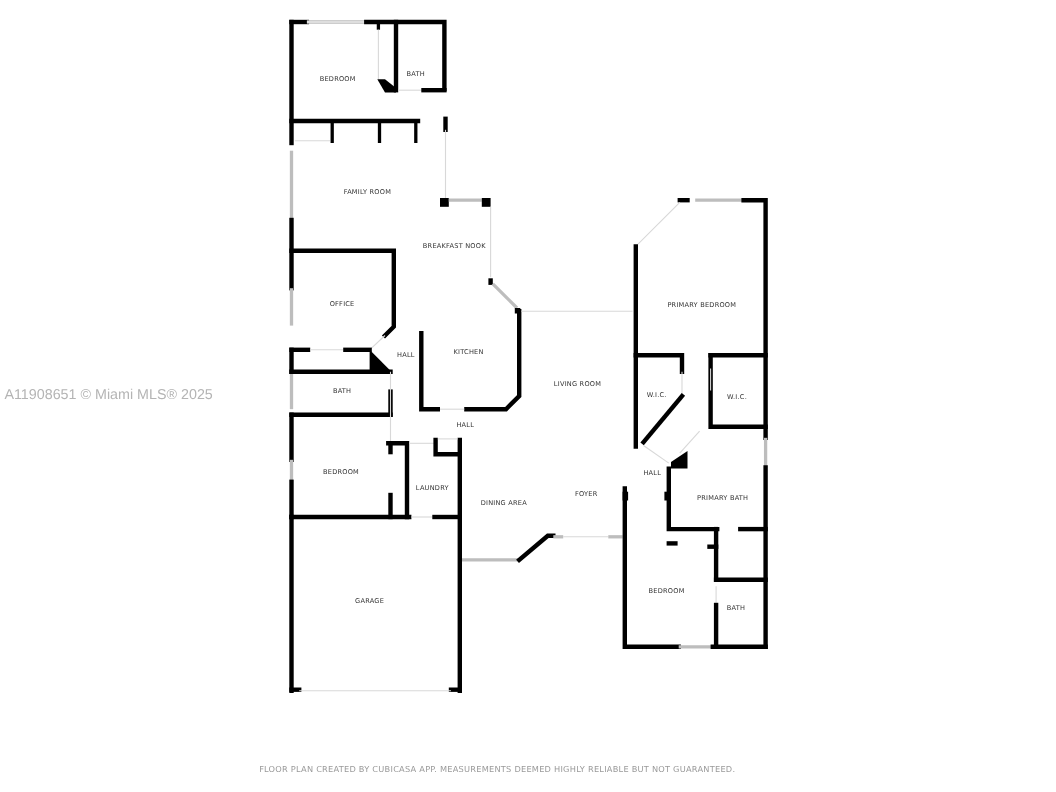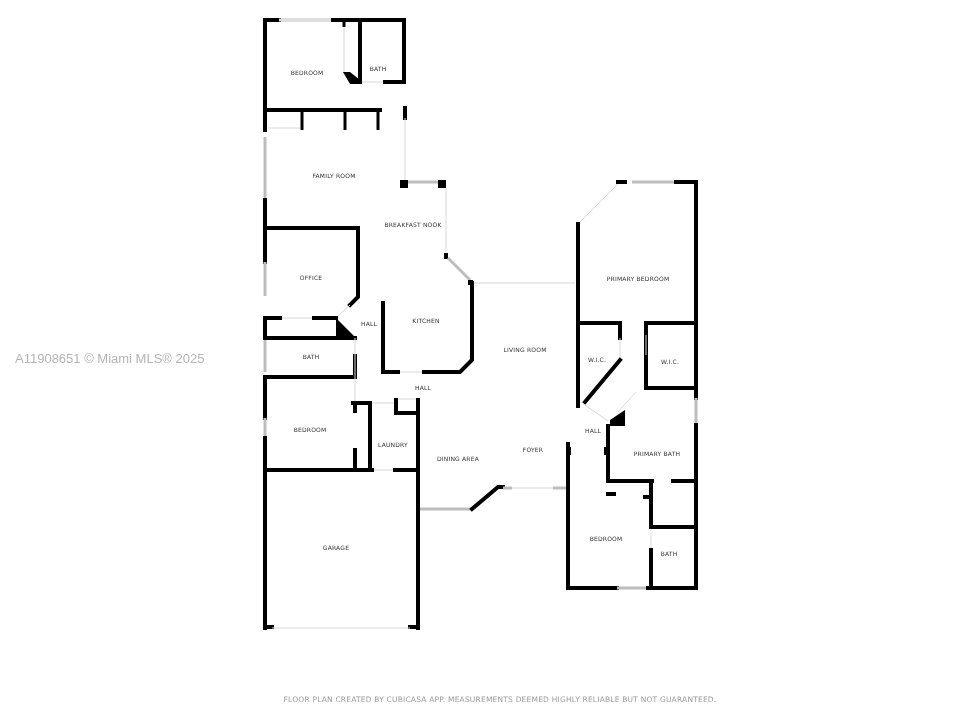--- a/index.html
+++ b/index.html
@@ -5,22 +5,22 @@
   html, body { margin: 0; padding: 0; background: #ffffff; }
   body { width: 960px; height: 720px; position: relative; overflow: hidden; font-family: "DejaVu Sans", sans-serif; }
   #plan { position: absolute; left: 0; top: 0; width: 960px; height: 720px; }
   .wall { stroke: #000; stroke-width: 4; fill: none; stroke-linecap: square; }
   .wall-thin { stroke: #000; stroke-width: 3; fill: none; }
   .win { stroke: #bdbdbd; stroke-width: 3; fill: none; }
   .win-inner { stroke: #fff; stroke-width: 1; fill: none; }
   .open { stroke: #d8d8d8; stroke-width: 1; fill: none; }
   .solid { fill: #000; }
   .label { position: absolute; font-size: 6px; color: #333; letter-spacing: 0.2px; white-space: nowrap; transform: translate(-50%, -50%); }
-  .watermark { position: absolute; left: 4px; top: 351px; font-size: 13px; color: #b4b4b4; font-family: "Liberation Sans", sans-serif; white-space: nowrap; margin-left: 11px; }
-  .footer { position: absolute; left: 500px; top: 695px; transform: translateX(-50%); font-size: 7.5px; color: #9a9a9a; letter-spacing: 0.2px; white-space: nowrap; }
+  .watermark { position: absolute; left: 4px; top: 351px; font-size: 13px; color: #b4b4b4; font-family: "Liberation Sans", sans-serif; white-space: nowrap; }
+  .footer { position: absolute; left: 452px; top: 695px; transform: translateX(-50%); font-size: 7.5px; color: #9a9a9a; letter-spacing: 0.2px; white-space: nowrap; }
 </style>
 </head>
 <body>
 
 <svg id="plan" viewBox="0 0 960 720" xmlns="http://www.w3.org/2000/svg">
 
   <g>
     <polyline class="wall" points="265,20 265,130"></polyline>
     <line class="wall" x1="265" y1="20" x2="279" y2="20"></line>
     <line class="win" x1="279" y1="20" x2="333" y2="20"></line>

